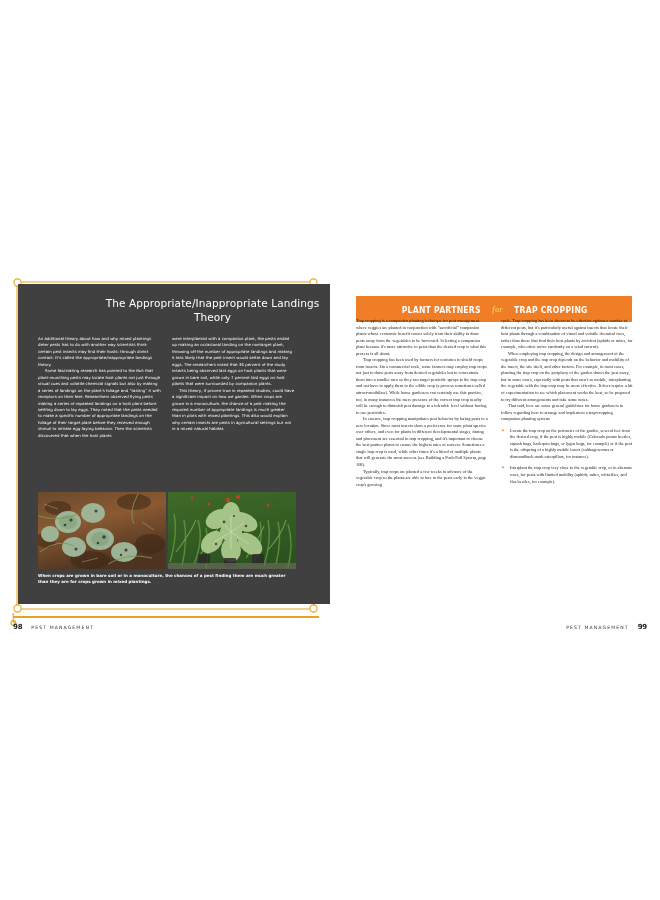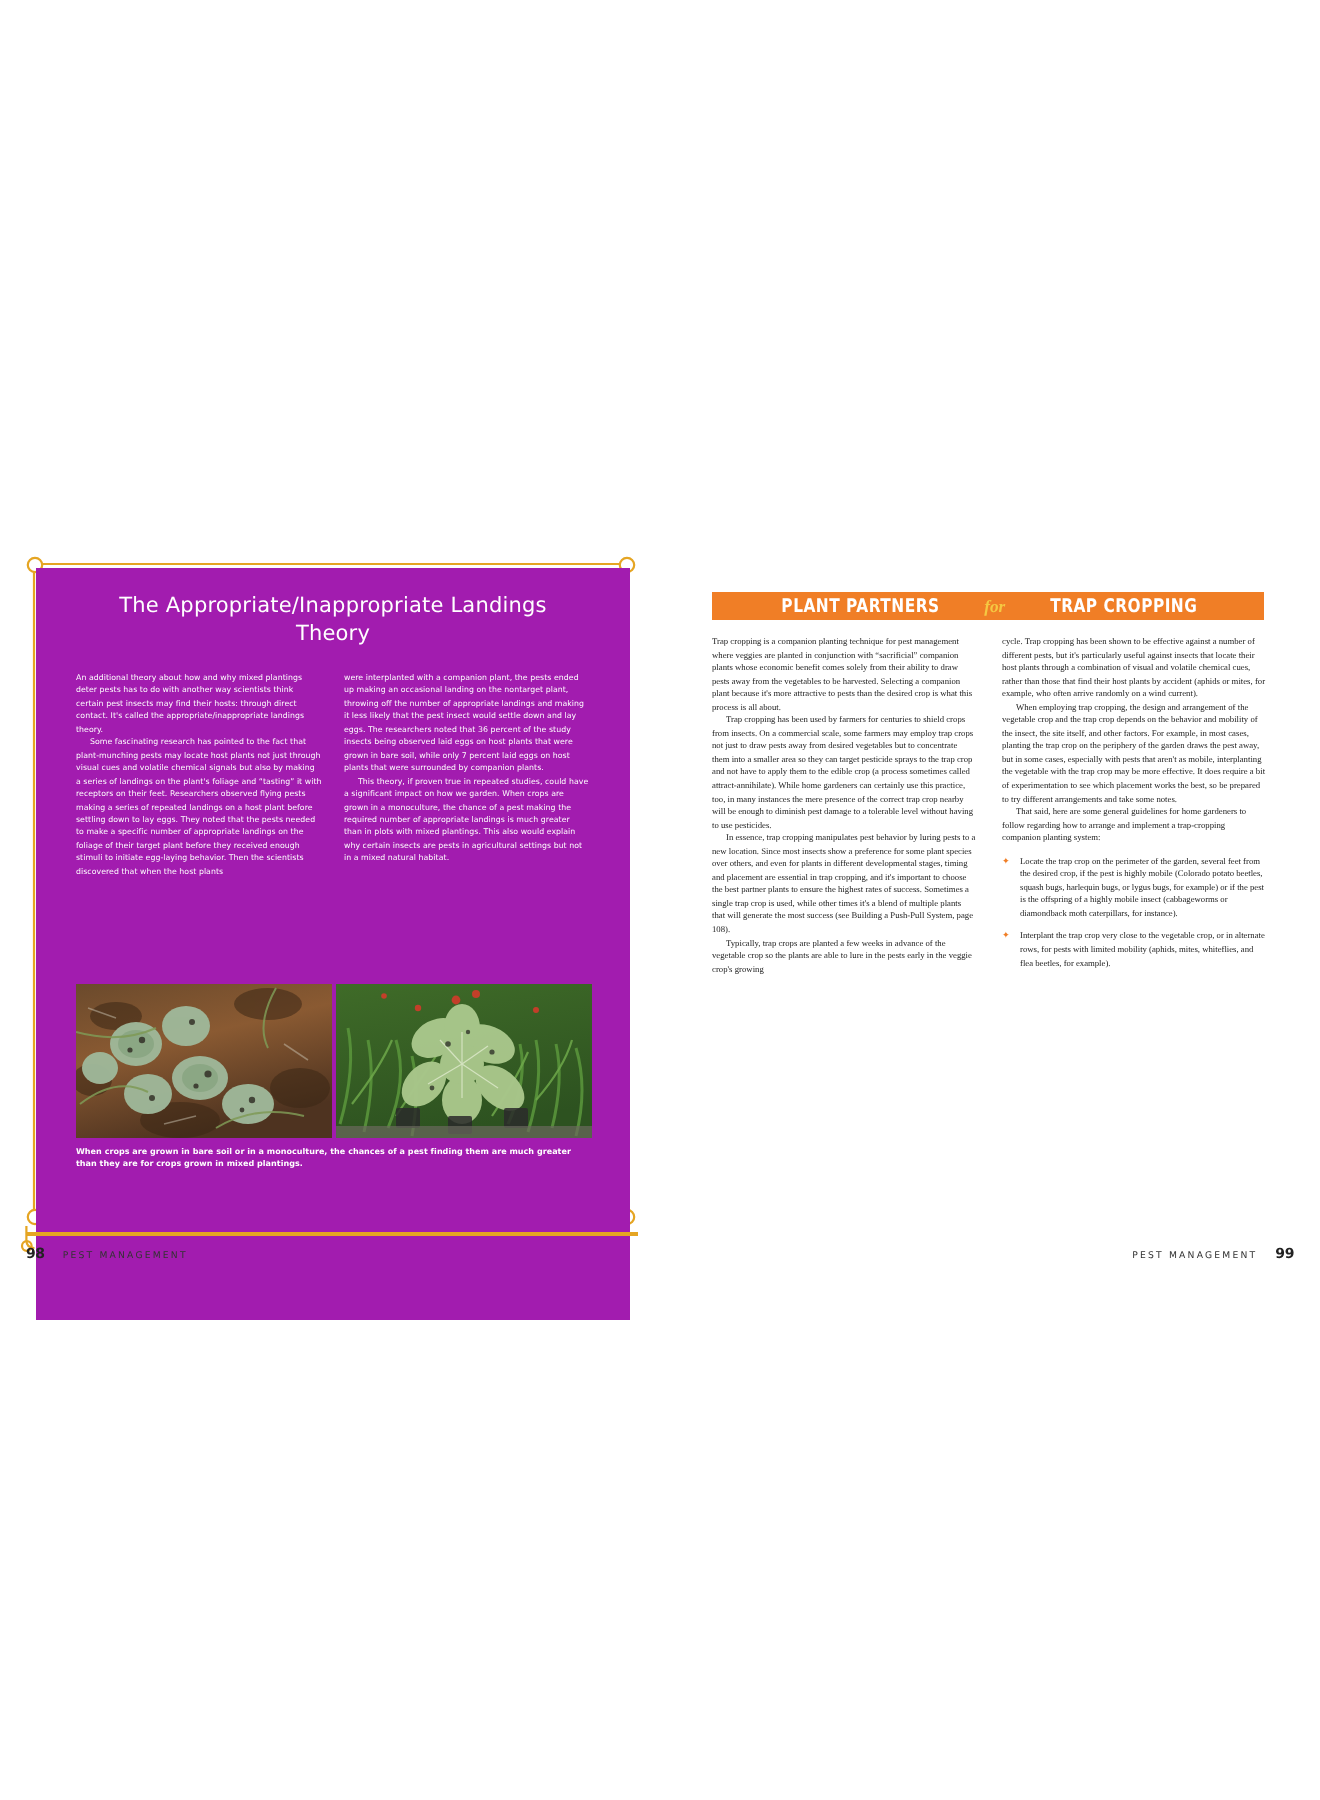--- a/index.html
+++ b/index.html
@@ -44,22 +44,23 @@
     height: 335px;
     pointer-events: none;
   }
   .deco-frame svg { display:block; }
 
   .orange-panel {
     position: absolute;
     left: 18px;
     top: 16px;
     width: 297px;
-    height: 376px;
-    background: #a21caf;
+    height: 320px;
+    background: #404040;
+    padding-left: 46px;
   }
 
   .panel-title {
     color: #FFFFFF;
     font-family: "DejaVu Sans", sans-serif;
     font-size: 10.5px;
     line-height: 13.5px;
     font-weight: 400;
     text-align: center;
     letter-spacing: 0.1px;
@@ -129,26 +130,26 @@
     width: 330px;
     height: 370px;
     background: #ffffff;
   }
 
   .banner {
     position: absolute;
     left: 26px;
     top: 28px;
     width: 276px;
-    height: 14px;
+    height: 26px;
     background: #F07E26;
     display: flex;
     align-items: center;
     justify-content: center;
-    gap: 14px;
+    gap: 3px;
   }
   .banner-word {
     color: #FFFFFF;
     font-family: "DejaVu Sans", sans-serif;
     font-weight: bold;
     font-size: 9.4px;
     letter-spacing: 0.3px;
     transform: scaleX(0.82);
     transform-origin: center;
     white-space: nowrap;

